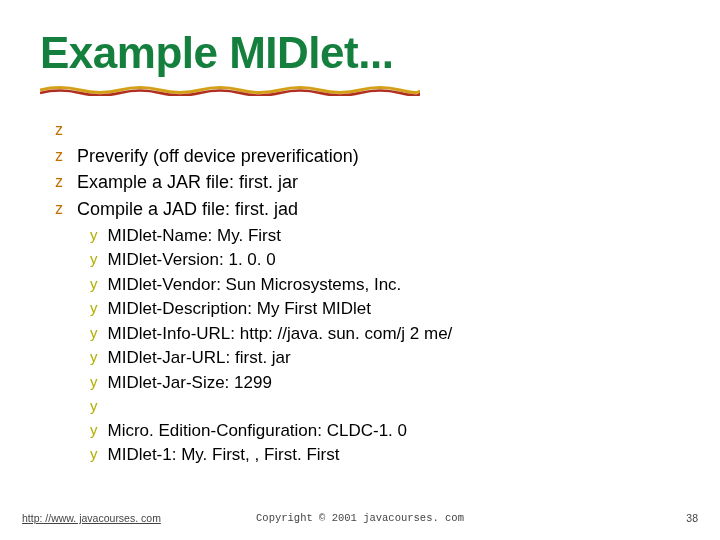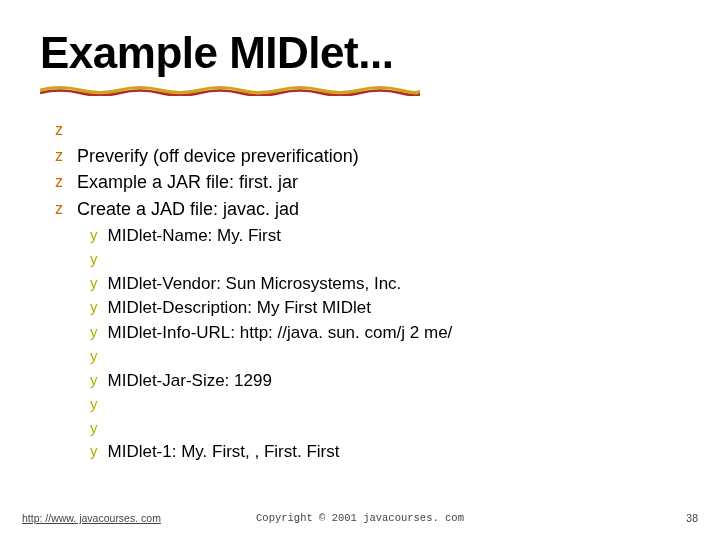--- a/index.html
+++ b/index.html
@@ -17,21 +17,21 @@
     height: 540px;
     box-sizing: border-box;
   }
   .title {
     position: absolute;
     top: 28px;
     left: 40px;
     font-size: 44px;
     font-weight: 900;
     font-family: Arial, Helvetica, sans-serif;
-    color: #000000;
+    color: #15803d;
     letter-spacing: -0.5px;
   }
   .underline {
     position: absolute;
     top: 84px;
     left: 40px;
     width: 380px;
     height: 10px;
   }
   .underline svg { display: block; }
@@ -126,56 +126,59 @@
     <div class="main-item">
       <span class="zbullet">z</span>
       <span>Preverify (off device preverification)</span>
     </div>
     <div class="main-item">
       <span class="zbullet">z</span>
       <span>Example a JAR file: first. jar</span>
     </div>
     <div class="main-item">
       <span class="zbullet">z</span>
-      <span>Create  a JAD file: javac. jad</span>
+      <span>Compile  a JAD file: first. jad</span>
     </div>
   </div>
 
   <div class="sub-list">
     <div class="sub-item">
       <span class="ybullet">y</span>
       <span>MIDlet-Name: My. First</span>
     </div>
     <div class="sub-item">
       <span class="ybullet">y</span>
+      <span>MIDlet-Version: 1. 0. 0</span>
     </div>
     <div class="sub-item">
       <span class="ybullet">y</span>
       <span>MIDlet-Vendor: Sun Microsystems, Inc.</span>
     </div>
     <div class="sub-item">
       <span class="ybullet">y</span>
       <span>MIDlet-Description: My First MIDlet</span>
     </div>
     <div class="sub-item">
       <span class="ybullet">y</span>
       <span>MIDlet-Info-URL: http: //java. sun. com/j 2 me/</span>
     </div>
     <div class="sub-item">
       <span class="ybullet">y</span>
+      <span>MIDlet-Jar-URL: first. jar</span>
     </div>
     <div class="sub-item">
       <span class="ybullet">y</span>
       <span>MIDlet-Jar-Size: 1299</span>
     </div>
     <div class="sub-item">
       <span class="ybullet">y</span>
     </div>
     <div class="sub-item">
       <span class="ybullet">y</span>
+      <span>Micro. Edition-Configuration: CLDC-1. 0</span>
     </div>
     <div class="sub-item">
       <span class="ybullet">y</span>
       <span>MIDlet-1: My. First, , First. First</span>
     </div>
   </div>
 
   <div class="footer">
     <span class="footer-left">http: //www. javacourses. com</span>
     <span class="footer-center">Copyright © 2001 javacourses. com</span>

